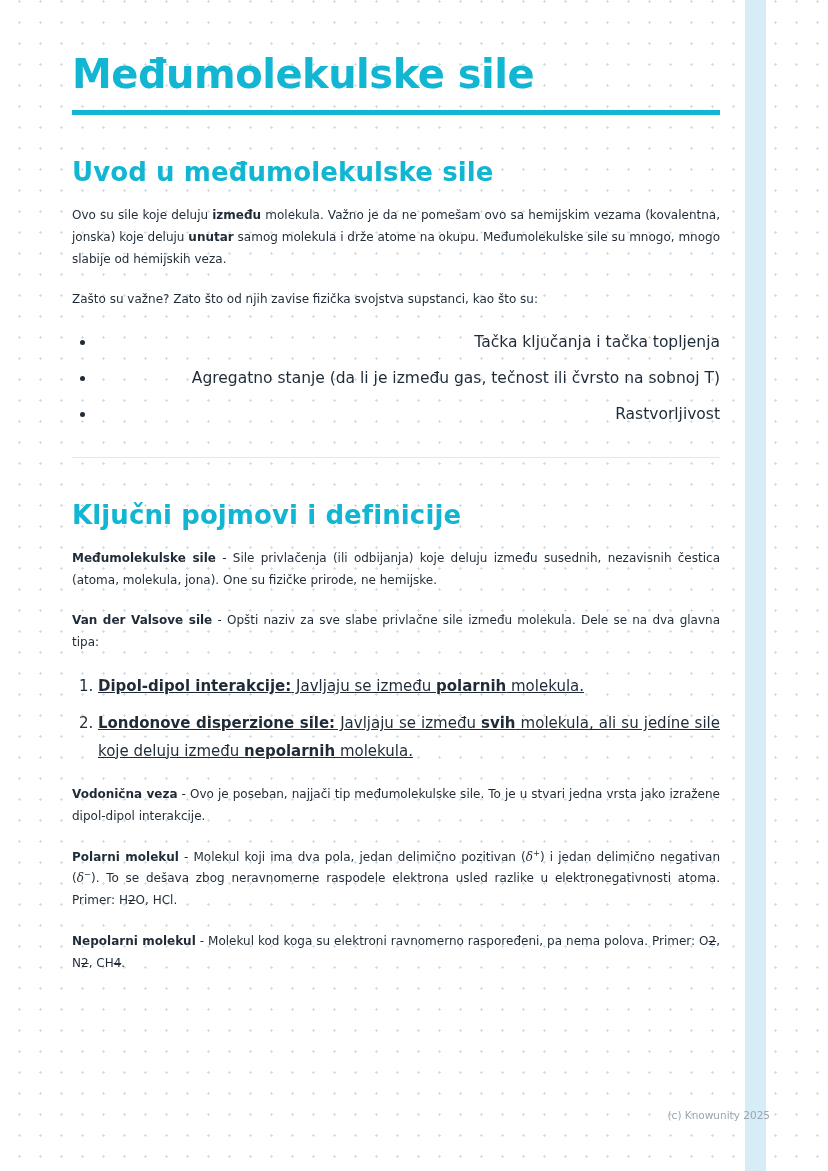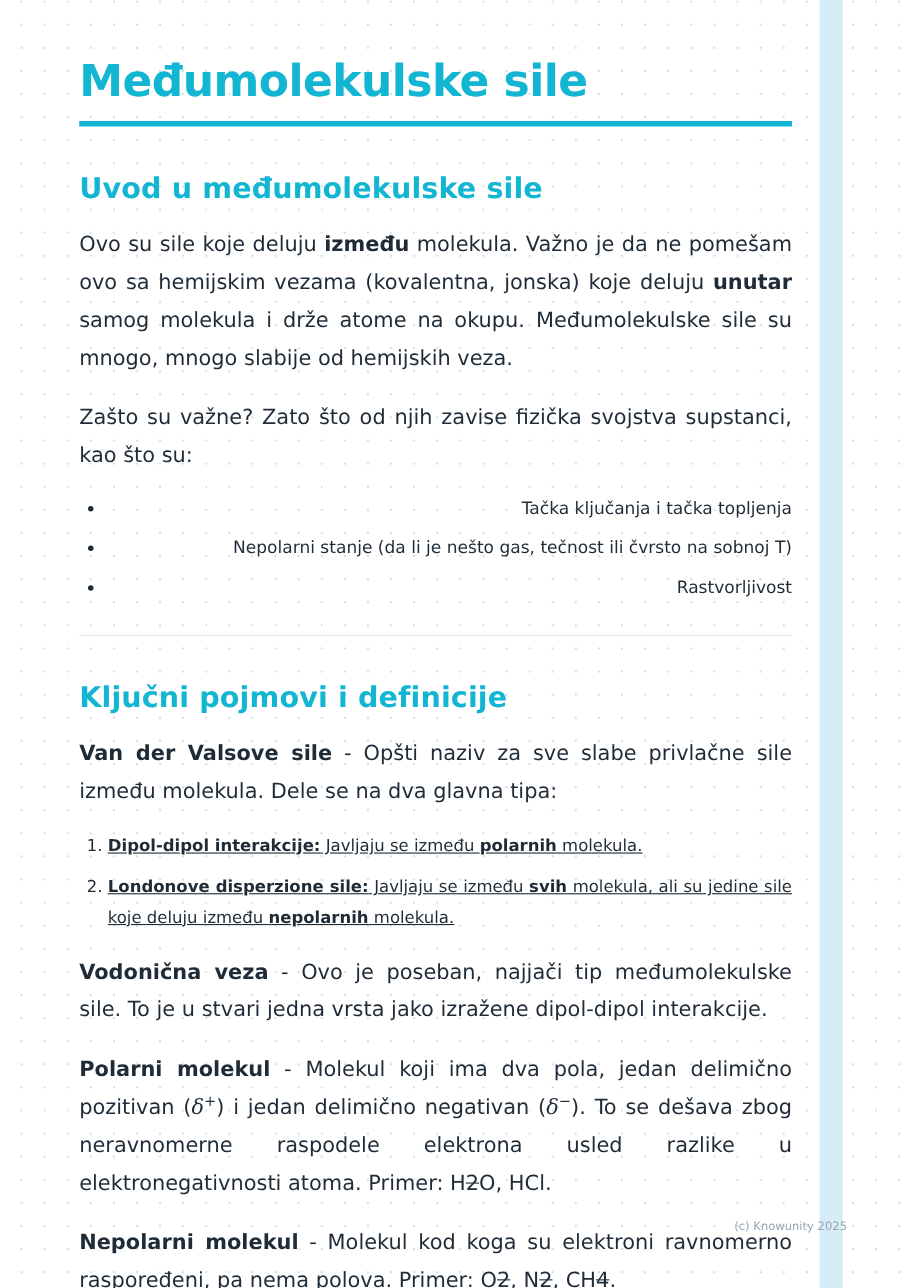--- a/index.html
+++ b/index.html
@@ -27,21 +27,21 @@
     color:#12b6d2;line-height:1.1;margin:0;
   }
   .rule{
     height:5px;background:#12b6d2;border:none;margin:14px 0 0 0;width:100%;
   }
   h2{
     font-size:26px;font-weight:800;color:#12b6d2;
     margin:42px 0 18px 0;letter-spacing:0.1px;
   }
   p{
-    font-size:19px;line-height:1.82;text-align:justify;
+    font-size:12px;line-height:1.82;text-align:justify;
     margin:0 0 19px 0;
   }
   ul{
     margin:2px 0 10px 6px;padding-left:18px;text-align:right;
   }
   ul li{
     font-size:15.5px;line-height:1.6;margin-bottom:11px;
   }
   ol{
     margin:0 0 19px 0;padding-left:26px;
@@ -70,27 +70,28 @@
   <div class="content">
     <h1 class="title">Međumolekulske sile</h1>
     <div class="rule"></div>
 
     <h2>Uvod u međumolekulske sile</h2>
     <p><span>Ovo su sile koje deluju </span><span class="b">između</span><span> molekula. Važno je da ne pomešam ovo sa hemijskim vezama (kovalentna, jonska) koje deluju </span><span class="b">unutar</span><span> samog molekula i drže atome na okupu. Međumolekulske sile su mnogo, mnogo slabije od hemijskih veza.</span></p>
     <p><span>Zašto su važne? Zato što od njih zavise fizička svojstva supstanci, kao što su:</span></p>
 
     <ul>
       <li>Tačka ključanja i tačka topljenja</li>
-      <li>Nepolarni stanje (da li je nešto gas, tečnost ili čvrsto na sobnoj T)</li>
+      <li>Agregatno stanje (da li je između gas, tečnost ili čvrsto na sobnoj T)</li>
       <li>Rastvorljivost</li>
     </ul>
 
     <div class="divider"></div>
 
     <h2>Ključni pojmovi i definicije</h2>
+    <p><span class="b">Međumolekulske sile</span><span> - Sile privlačenja (ili odbijanja) koje deluju između susednih, nezavisnih čestica (atoma, molekula, jona). One su fizičke prirode, ne hemijske.</span></p>
     <p><span class="b">Van der Valsove sile</span><span> - Opšti naziv za sve slabe privlačne sile između molekula. Dele se na dva glavna tipa:</span></p>
 
     <ol>
       <li><span class="b">Dipol-dipol interakcije:</span><span> Javljaju se između </span><span class="b">polarnih</span><span> molekula.</span></li>
       <li><span class="b">Londonove disperzione sile:</span><span> Javljaju se između </span><span class="b">svih</span><span> molekula, ali su jedine sile koje deluju između </span><span class="b">nepolarnih</span><span> molekula.</span></li>
     </ol>
 
     <p><span class="b">Vodonična veza</span><span> - Ovo je poseban, najjači tip međumolekulske sile. To je u stvari jedna vrsta jako izražene dipol-dipol interakcije.</span></p>
     <p><span class="b">Polarni molekul</span><span> - Molekul koji ima dva pola, jedan delimično pozitivan (</span><span class="i">δ</span><span class="sup">+</span><span>) i jedan delimično negativan (</span><span class="i">δ</span><span class="sup">−</span><span>). To se dešava zbog neravnomerne raspodele elektrona usled razlike u elektronegativnosti atoma. Primer: H</span><span class="st">2</span><span>O, HCl.</span></p>
     <p><span class="b">Nepolarni molekul</span><span> - Molekul kod koga su elektroni ravnomerno raspoređeni, pa nema polova. Primer: O</span><span class="st">2</span><span>, N</span><span class="st">2</span><span>, CH</span><span class="st">4</span><span>.</span></p>

